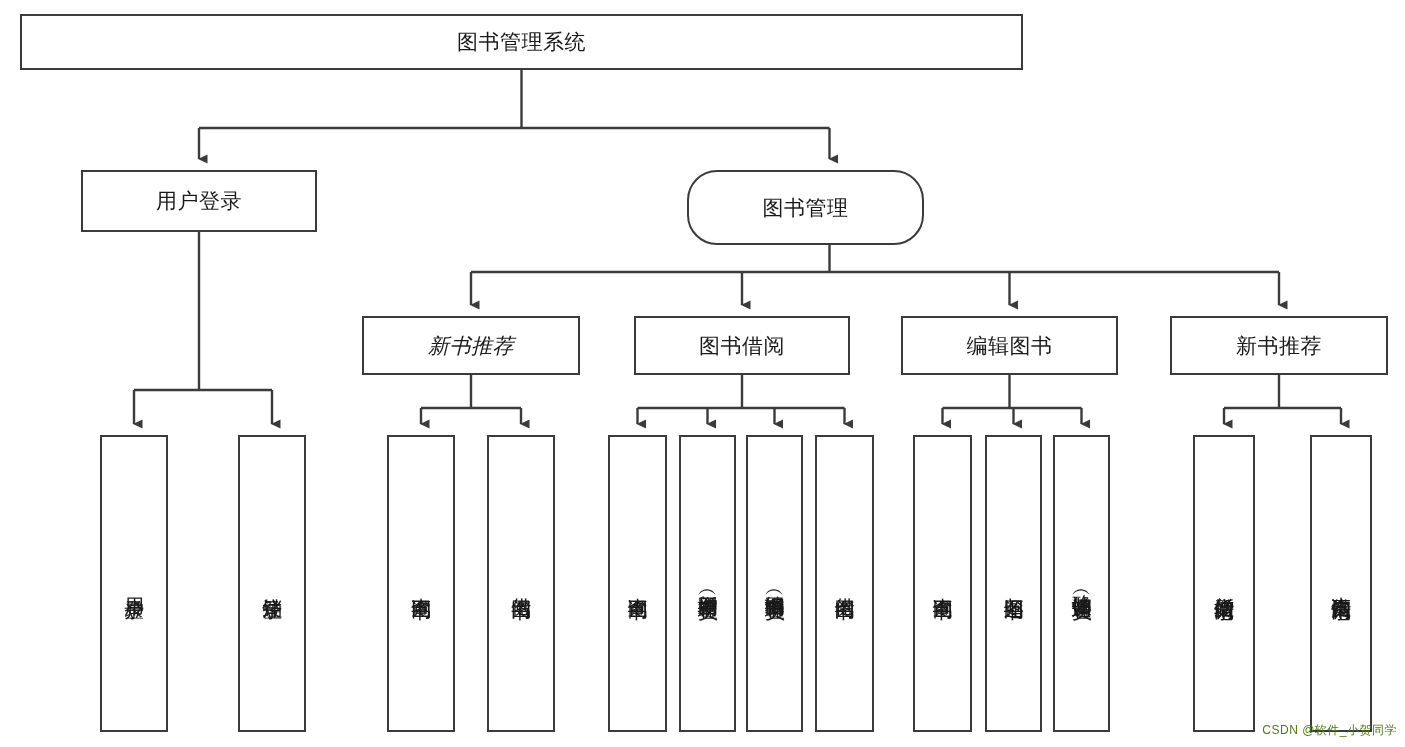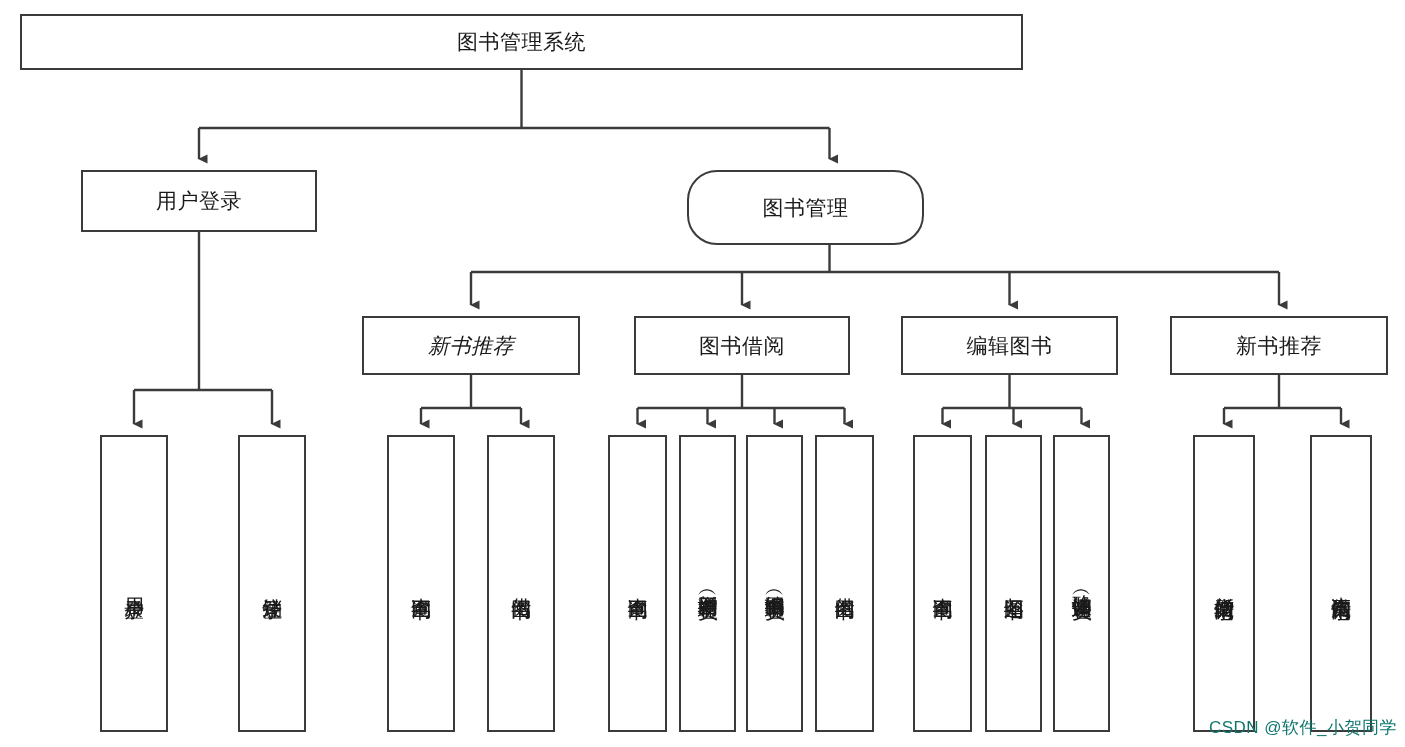--- a/index.html
+++ b/index.html
@@ -51,22 +51,22 @@
   .node.v .vtext {
     writing-mode: vertical-rl;
     text-orientation: upright;
     display: block;
     white-space: normal;
   }
   .watermark {
     position: absolute;
     right: 8px;
     bottom: 8px;
-    font-size: 17px;
-    color: #0f766e;
+    font-size: 12px;
+    color: #4d7c0f;
     letter-spacing: 0.5px;
     white-space: nowrap;
   }
 </style>
 </head>
 <body>
 
 <div id="canvas">
 
   <svg id="edges" viewBox="0 0 1405 747" width="1405" height="747">

